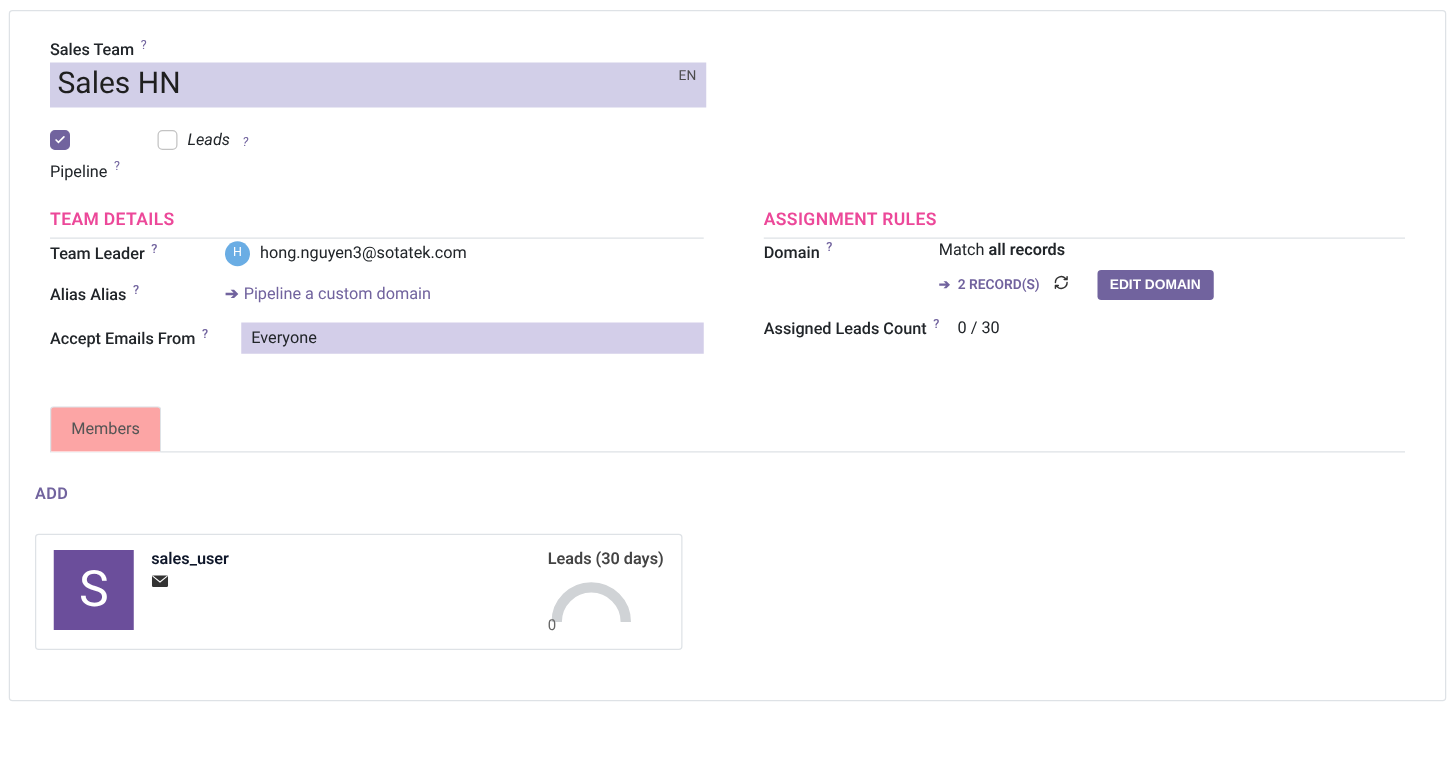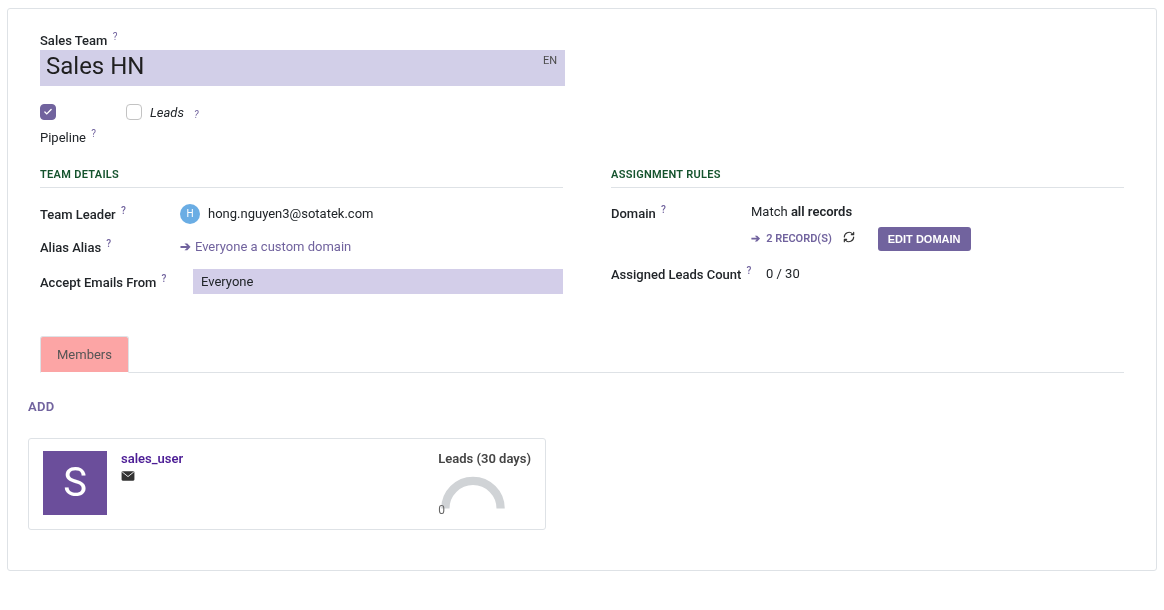--- a/index.html
+++ b/index.html
@@ -85,27 +85,27 @@
     display: flex;
     gap: 0;
     margin-top: 22px;
   }
   .section {
     flex: 1 1 50%;
   }
   .section.left { padding-right: 24px; }
   .section.right { padding-left: 24px; }
   .section-title {
-    font-size: 11px;
+    font-size: 14px;
     font-weight: 600;
     letter-spacing: 0.3px;
     padding-bottom: 6px;
     border-bottom: 1px solid #dee2e6;
-    color: #14532d;
-    margin-bottom: 16px;
+    color: #ec4899;
+    margin-bottom: 2px;
   }
   .frow {
     display: flex;
     align-items: center;
     margin-bottom: 14px;
   }
   .frow .flabel {
     width: 140px;
     color: #212529;
     font-weight: 500;
@@ -214,21 +214,21 @@
     width: 64px;
     height: 64px;
     background: #6b4e9b;
     color: #fff;
     font-size: 40px;
     display: flex;
     align-items: center;
     justify-content: center;
     font-weight: 400;
   }
-  .member-info .name { font-weight: 600; color: #4c1d95; }
+  .member-info .name { font-weight: 600; color: #0f172a; }
   .member-info .env { color: #333; margin-top: 4px; }
   .leads-col {
     margin-left: auto;
   }
   .leads-col .lead-label { font-weight: 600; color: #444; }
   .gauge {
     width: 70px;
     height: 38px;
     margin-top: 8px;
     margin-left: auto;
@@ -287,21 +287,21 @@
             <span>hong.nguyen3@sotatek.com</span>
           </div>
         </div>
 
         <div class="frow">
           <div class="flabel">
             <span>Alias Alias</span>
             <sup class="help">?</sup>
           </div>
           <div class="fval">
-            <span class="link"><span class="arrow">➔</span><span>Everyone a custom domain</span></span>
+            <span class="link"><span class="arrow">➔</span><span>Pipeline a custom domain</span></span>
           </div>
         </div>
 
         <div class="frow">
           <div class="flabel">
             <span>Accept Emails From</span>
             <sup class="help">?</sup>
           </div>
           <div class="fval">
             <div class="select-highlight">

